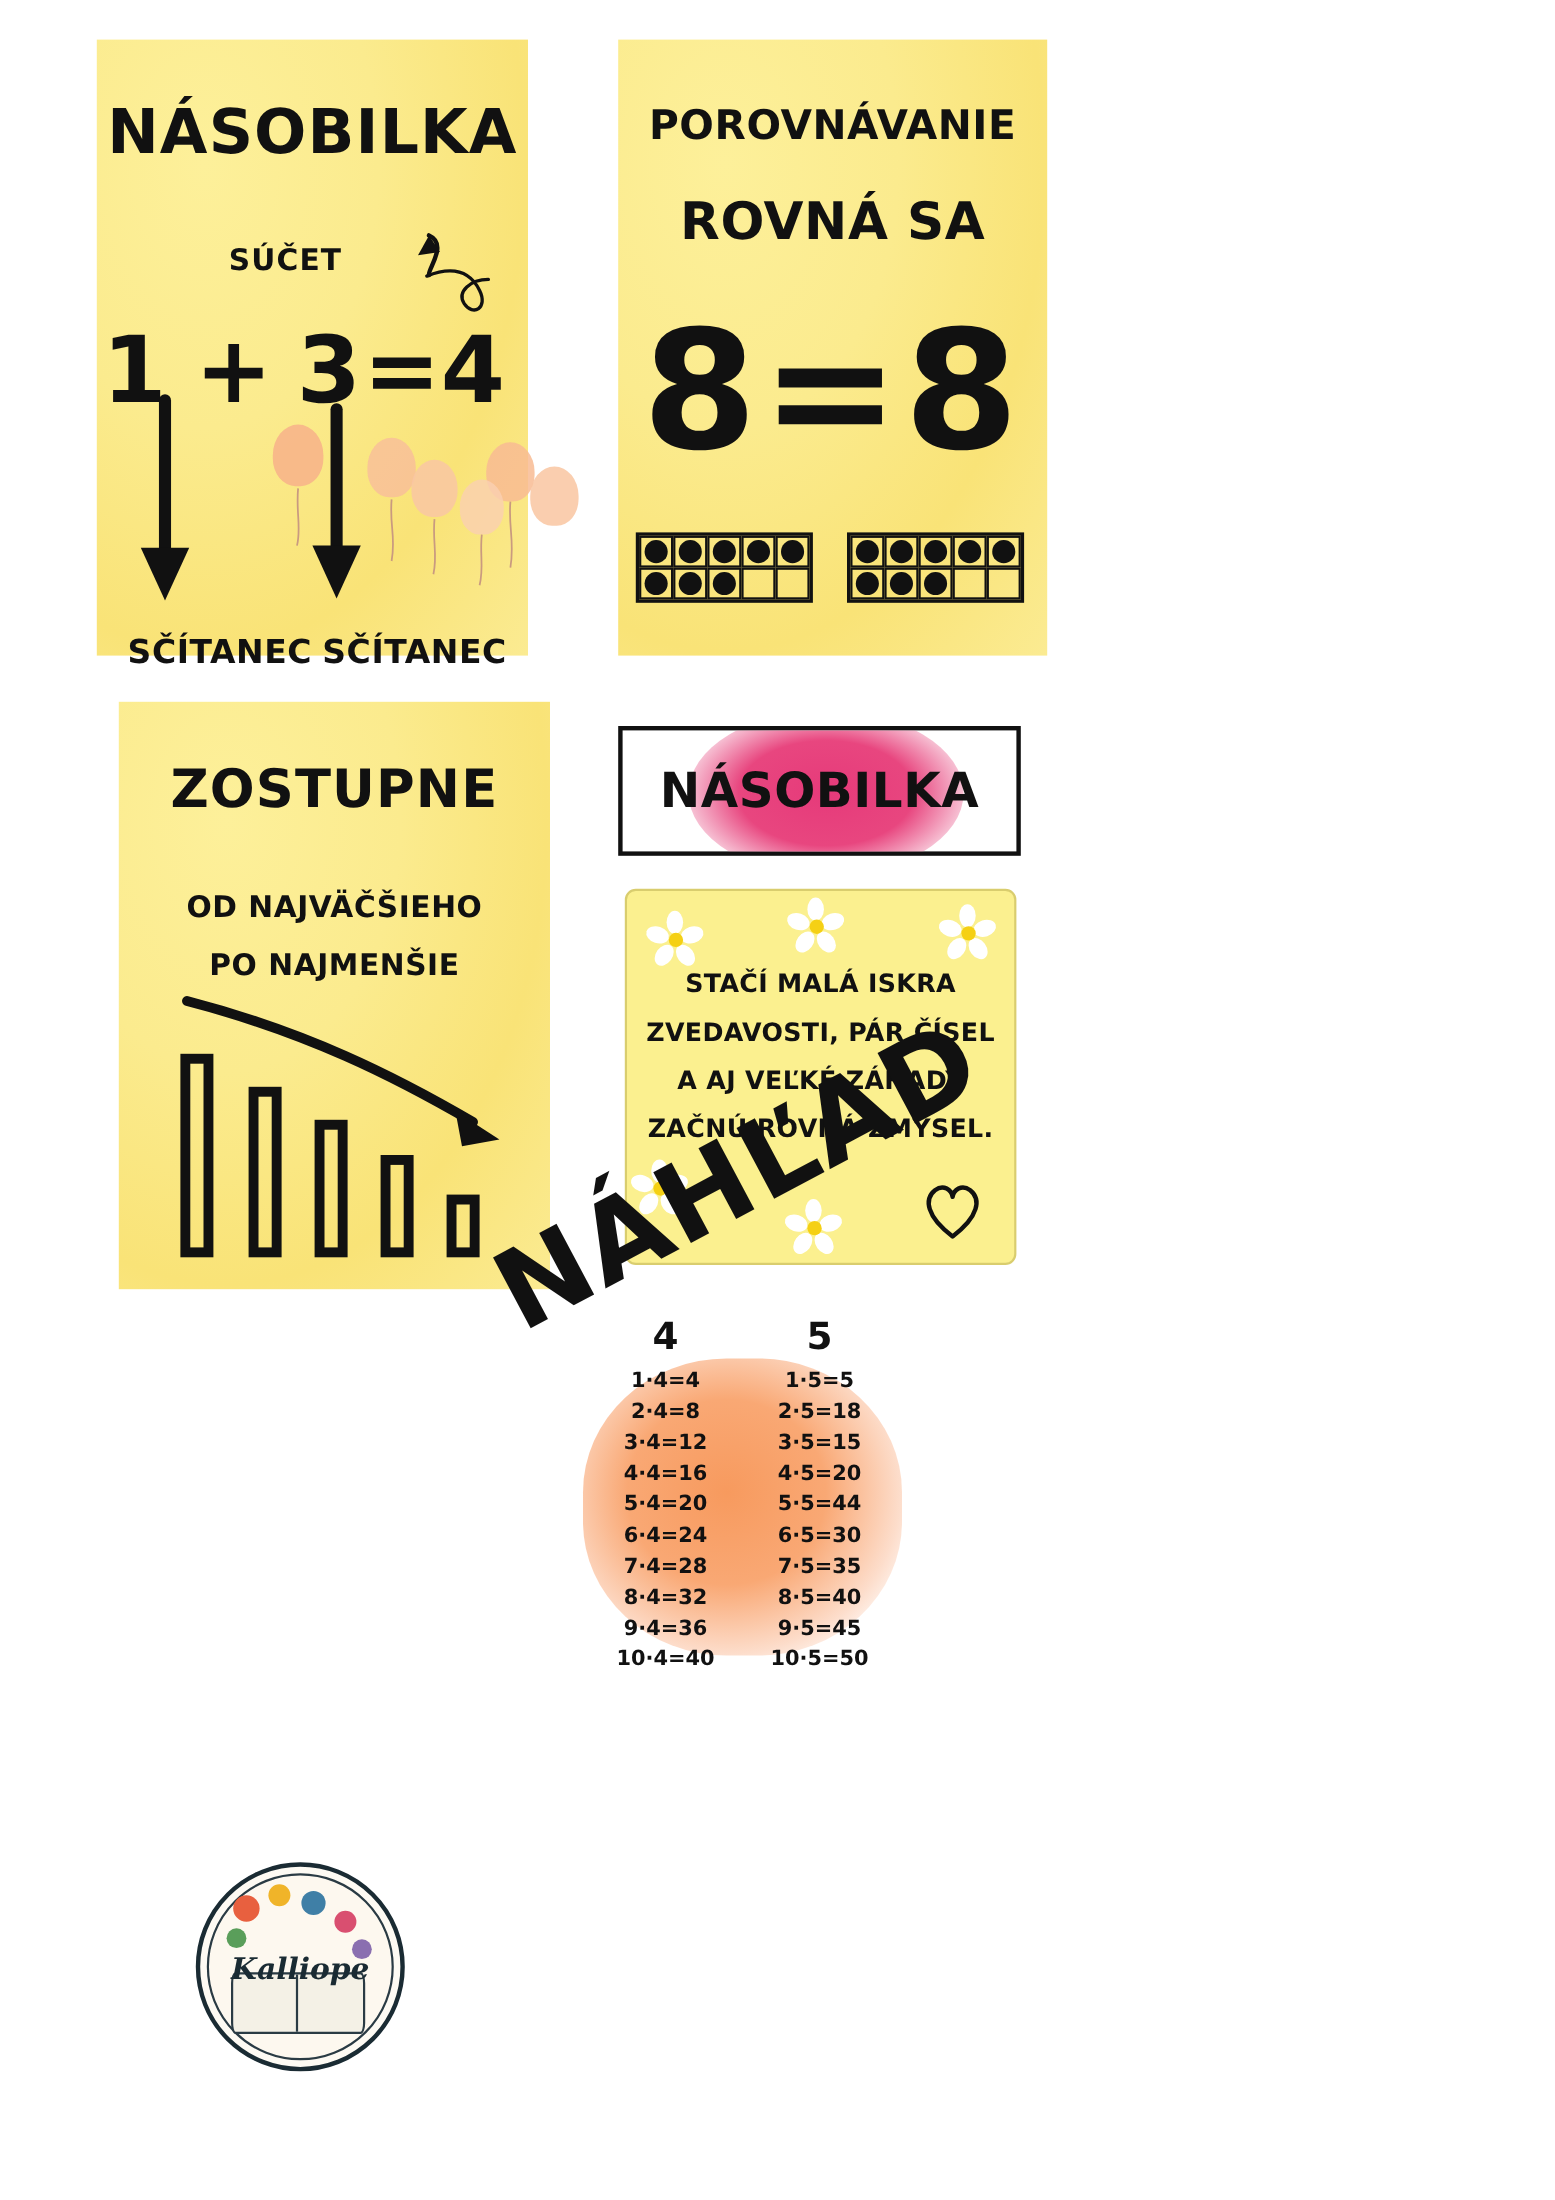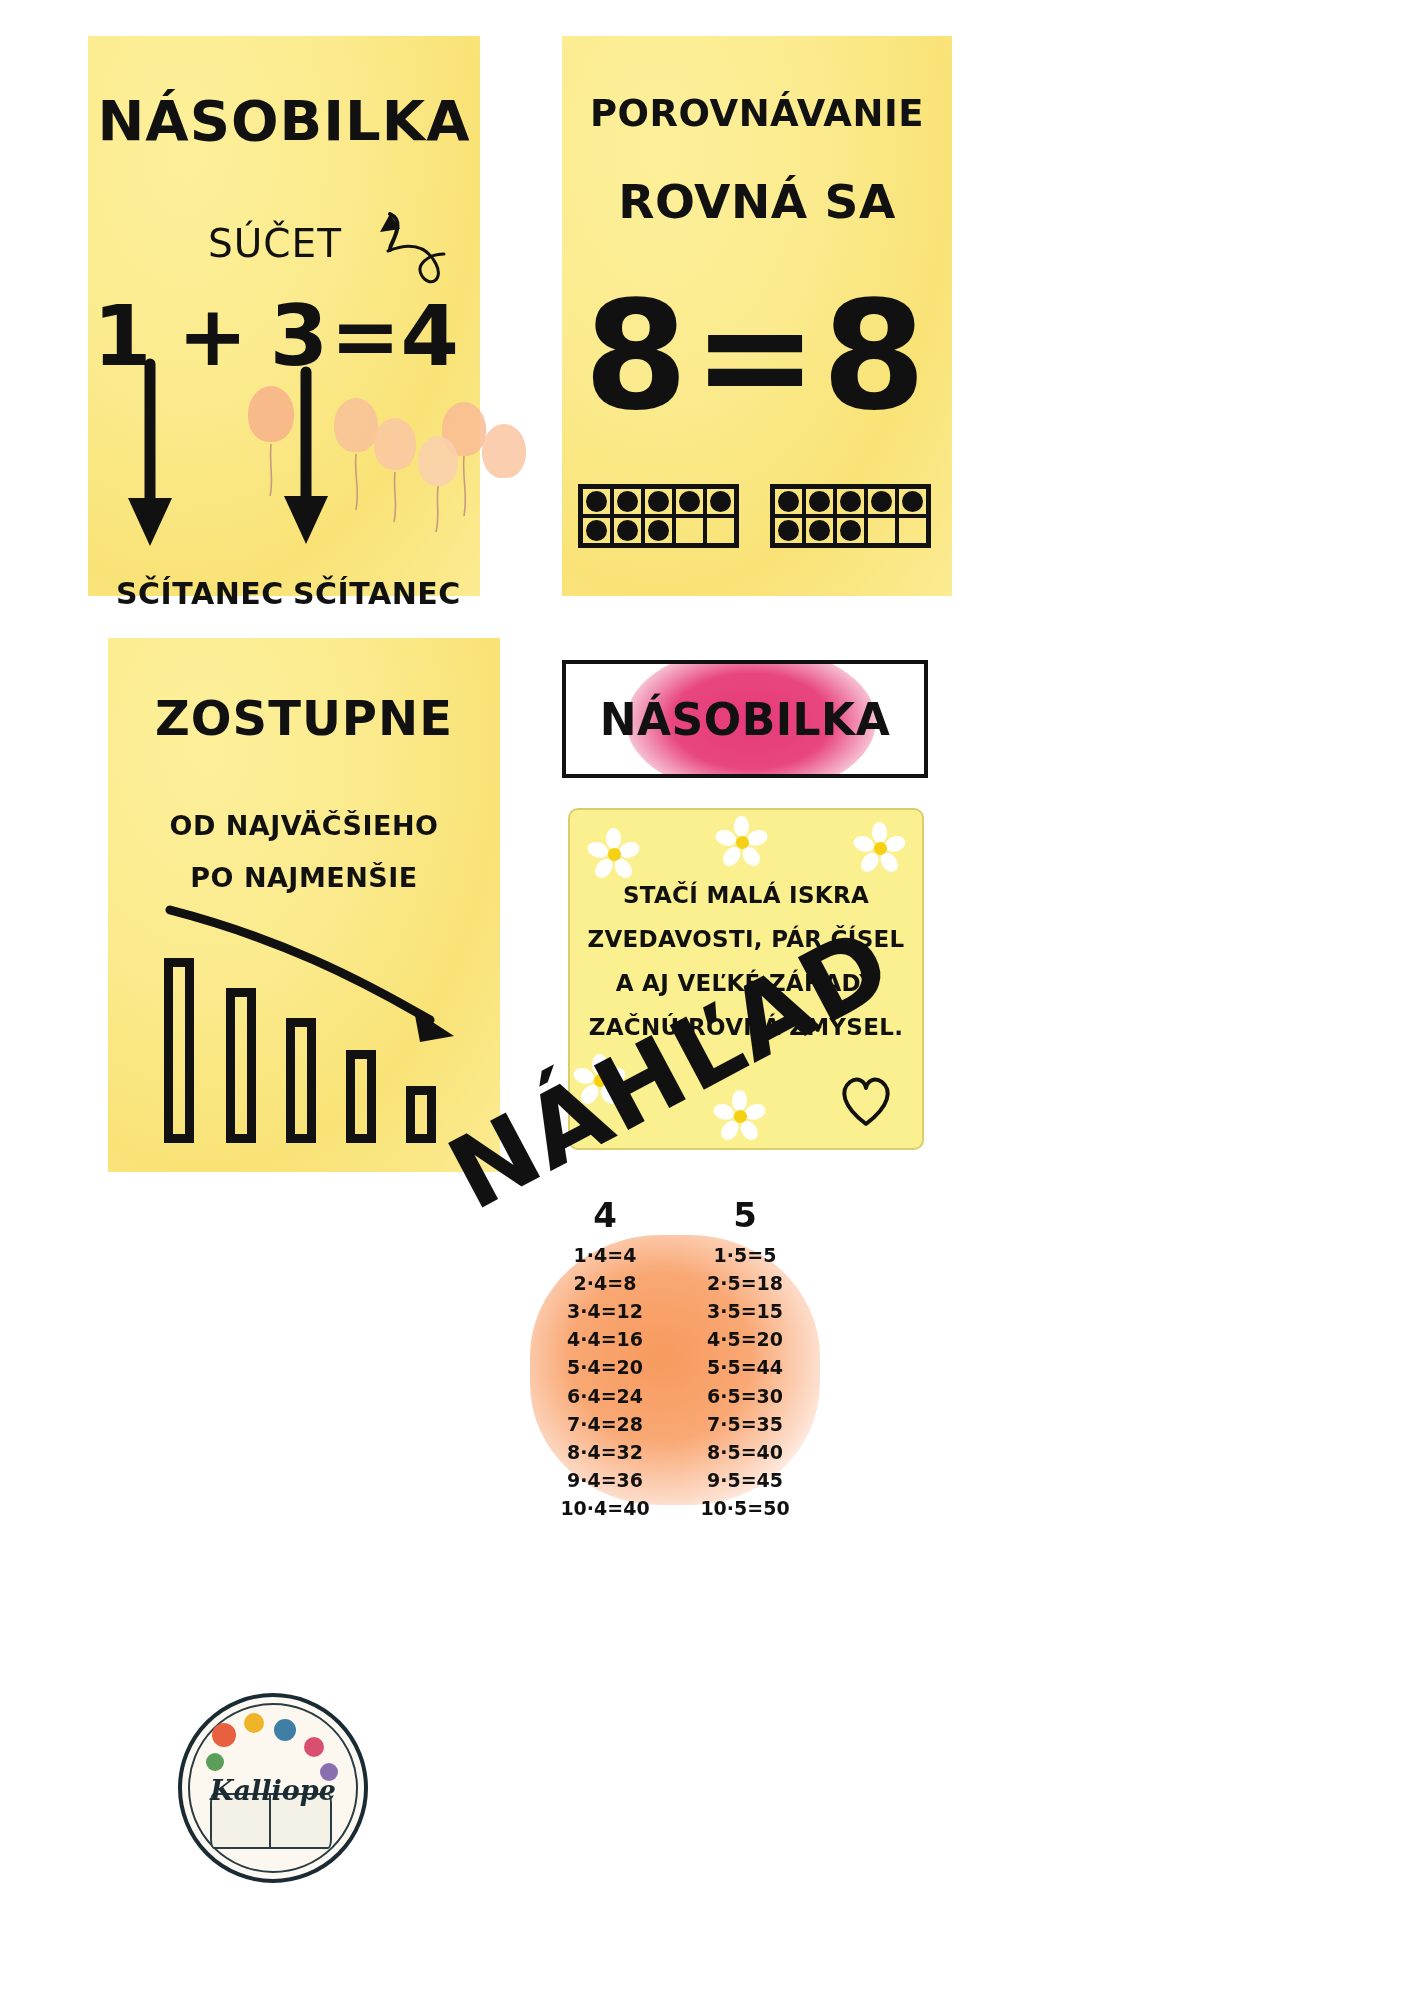--- a/index.html
+++ b/index.html
@@ -27,21 +27,21 @@
     position:absolute;left:0;right:0;top:52px;
     text-align:center;
     font-family:"DejaVu Sans", sans-serif;
     font-weight:bold;
     font-size:56px;
     letter-spacing:1px;
     color:#111;
   }
   .sucet-label{
     position:absolute;left:120px;top:185px;
-    font-weight:normal;font-size:39px;color:#111;letter-spacing:1px;
+    font-weight:bold;font-size:27px;color:#111;letter-spacing:1px;
   }
   .eq-row{
     position:absolute;left:0;right:16px;top:258px;
     text-align:center;
     font-weight:bold;
     font-size:0;
     color:#111;
   }
   .eq-row span{font-size:84px;font-weight:bold;line-height:1;}
   .eq-1{margin-right:26px;}

